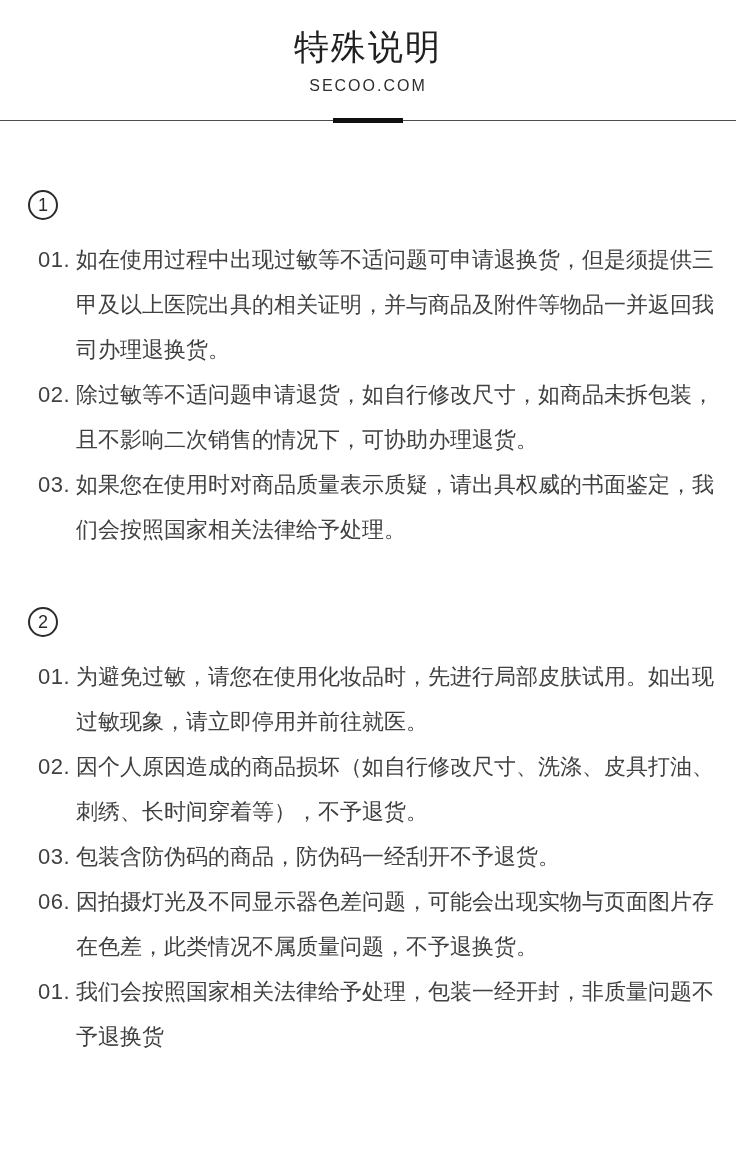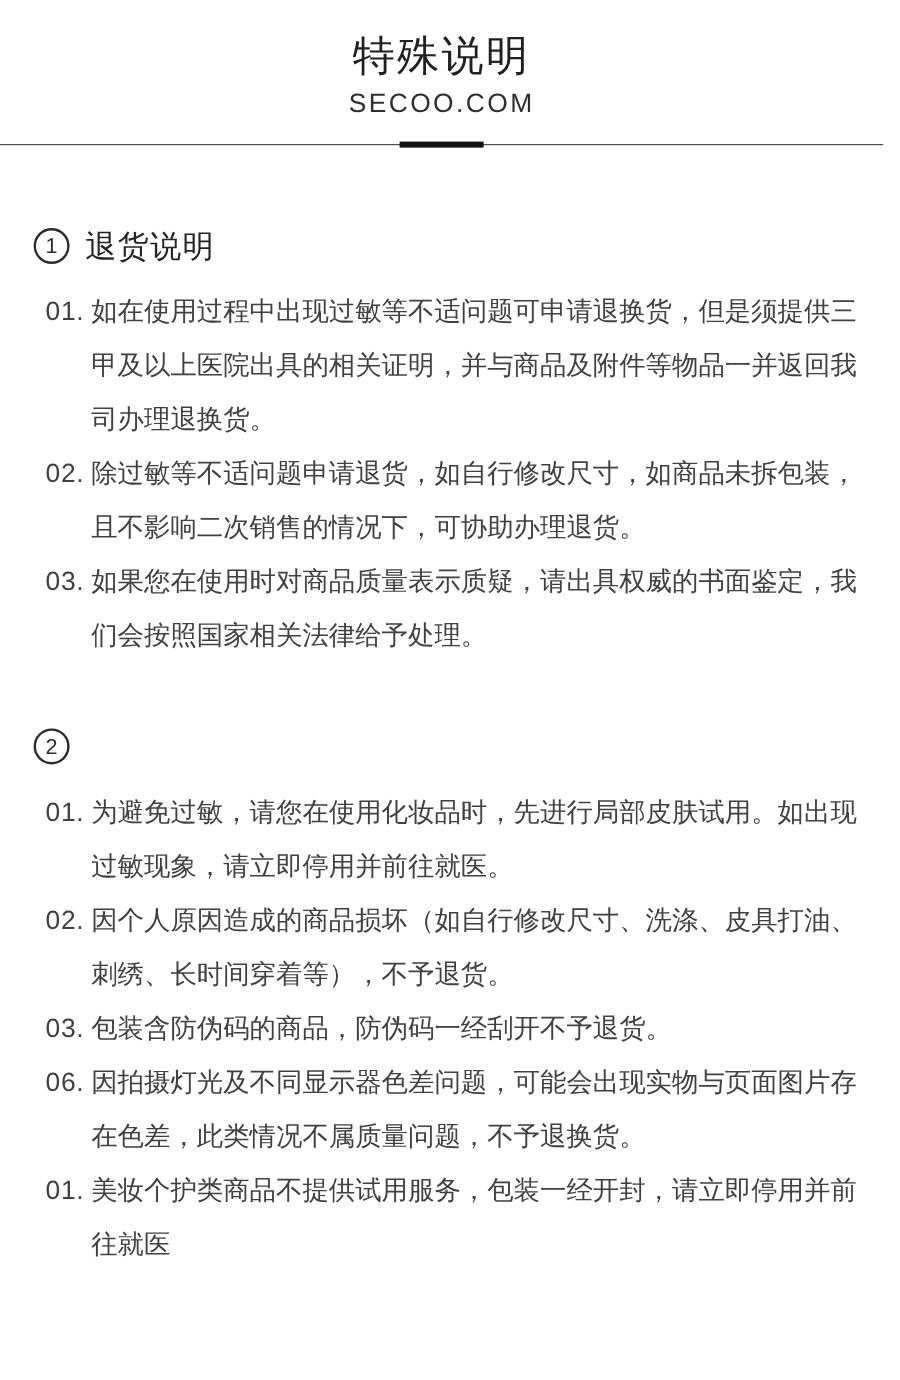--- a/index.html
+++ b/index.html
@@ -25,21 +25,21 @@
   .page-title {
     margin: 0;
     font-size: 35px;
     font-weight: 500;
     line-height: 44px;
     letter-spacing: 2px;
     color: #202020;
   }
   .brand-domain {
     margin-top: 5px;
-    font-size: 22px;
+    font-size: 16px;
     line-height: 23px;
     letter-spacing: 2px;
     color: #2e2e2e;
   }
   
   .divider {
     position: relative;
     margin-top: 21px;
     height: 5px;
   }
@@ -118,21 +118,20 @@
 
   <div class="divider">
     <div class="divider-line"></div>
     <div class="divider-accent"></div>
   </div>
 
   <div class="content">
 
     <div class="sec-title">
       <span class="circ-num">1</span>
-      <span>退货说明</span>
     </div>
     <ol class="items">
       <li class="item">
         <span class="item-num">01.</span>
         <span class="item-text">如在使用过程中出现过敏等不适问题可申请退换货，但是须提供三甲及以上医院出具的相关证明，并与商品及附件等物品一并返回我司办理退换货。</span>
       </li>
       <li class="item">
         <span class="item-num">02.</span>
         <span class="item-text">除过敏等不适问题申请退货，如自行修改尺寸，如商品未拆包装，且不影响二次销售的情况下，可协助办理退货。</span>
       </li>
@@ -157,18 +156,18 @@
       <li class="item">
         <span class="item-num">03.</span>
         <span class="item-text">包装含防伪码的商品，防伪码一经刮开不予退货。</span>
       </li>
       <li class="item">
         <span class="item-num">06.</span>
         <span class="item-text">因拍摄灯光及不同显示器色差问题，可能会出现实物与页面图片存在色差，此类情况不属质量问题，不予退换货。</span>
       </li>
       <li class="item">
         <span class="item-num">01.</span>
-        <span class="item-text">美妆个护类商品不提供试用服务，包装一经开封，请立即停用并前往就医</span>
+        <span class="item-text">我们会按照国家相关法律给予处理，包装一经开封，非质量问题不予退换货</span>
       </li>
     </ol>
 
   </div>
 </div>
 
 </body></html>

